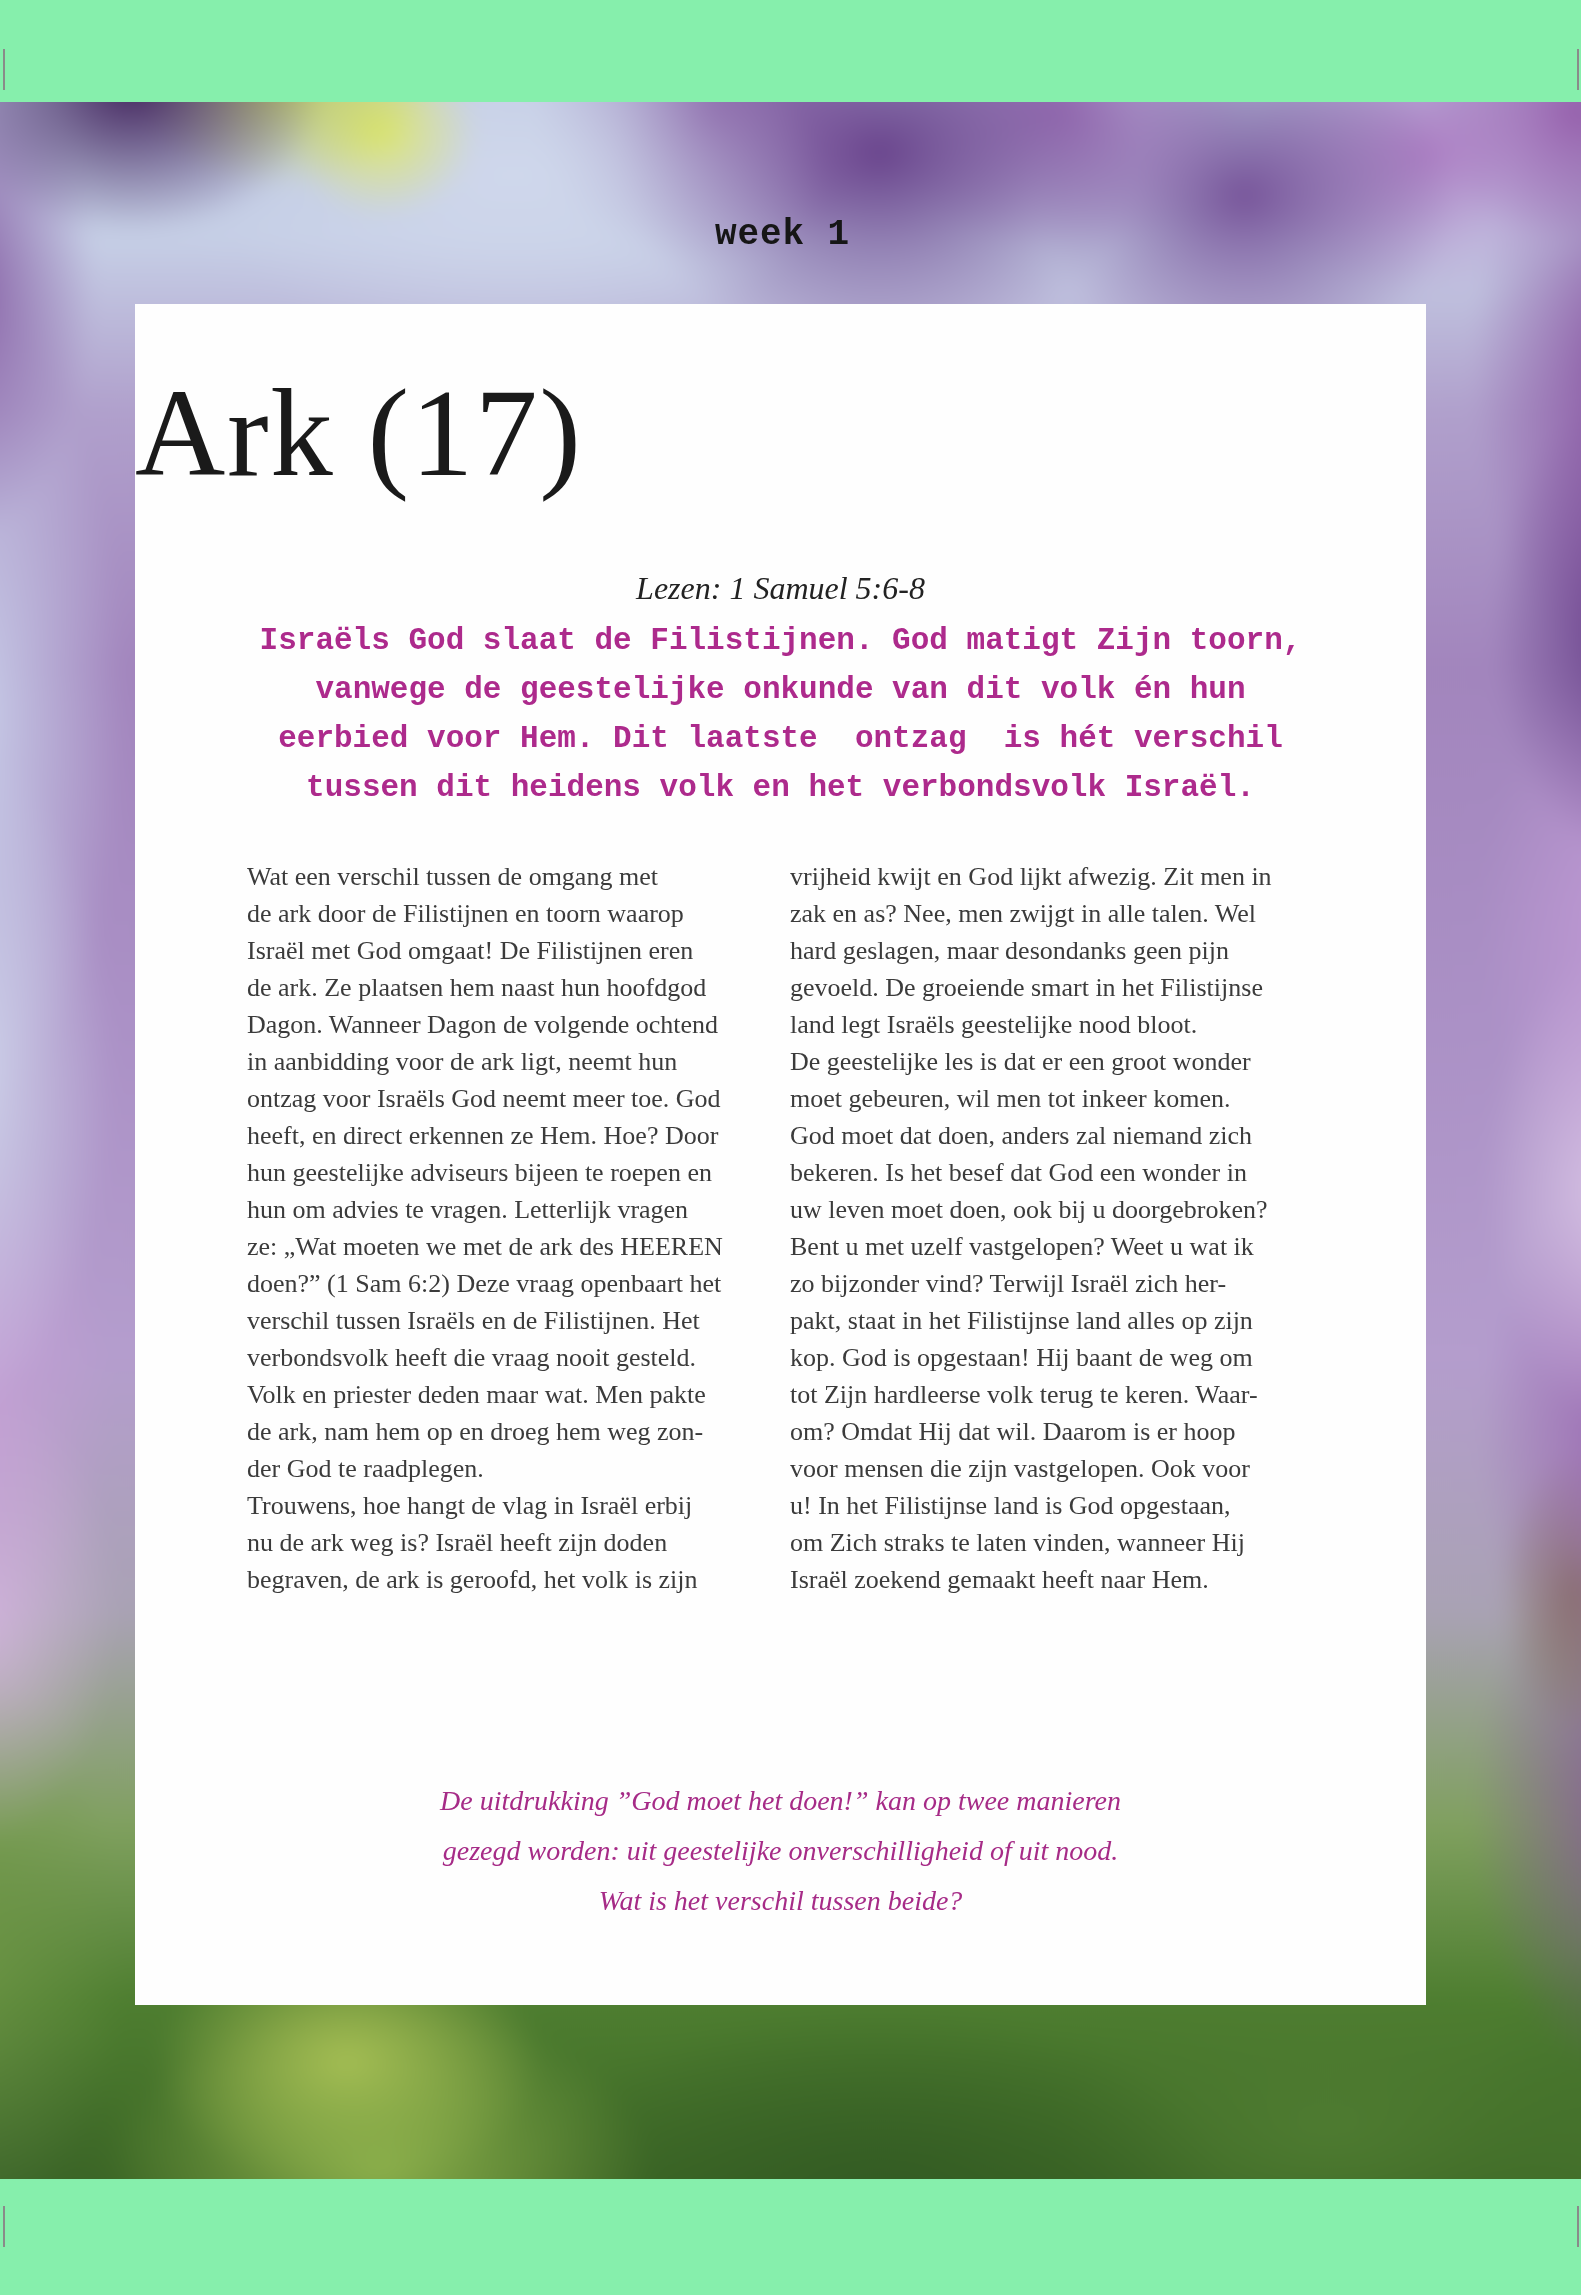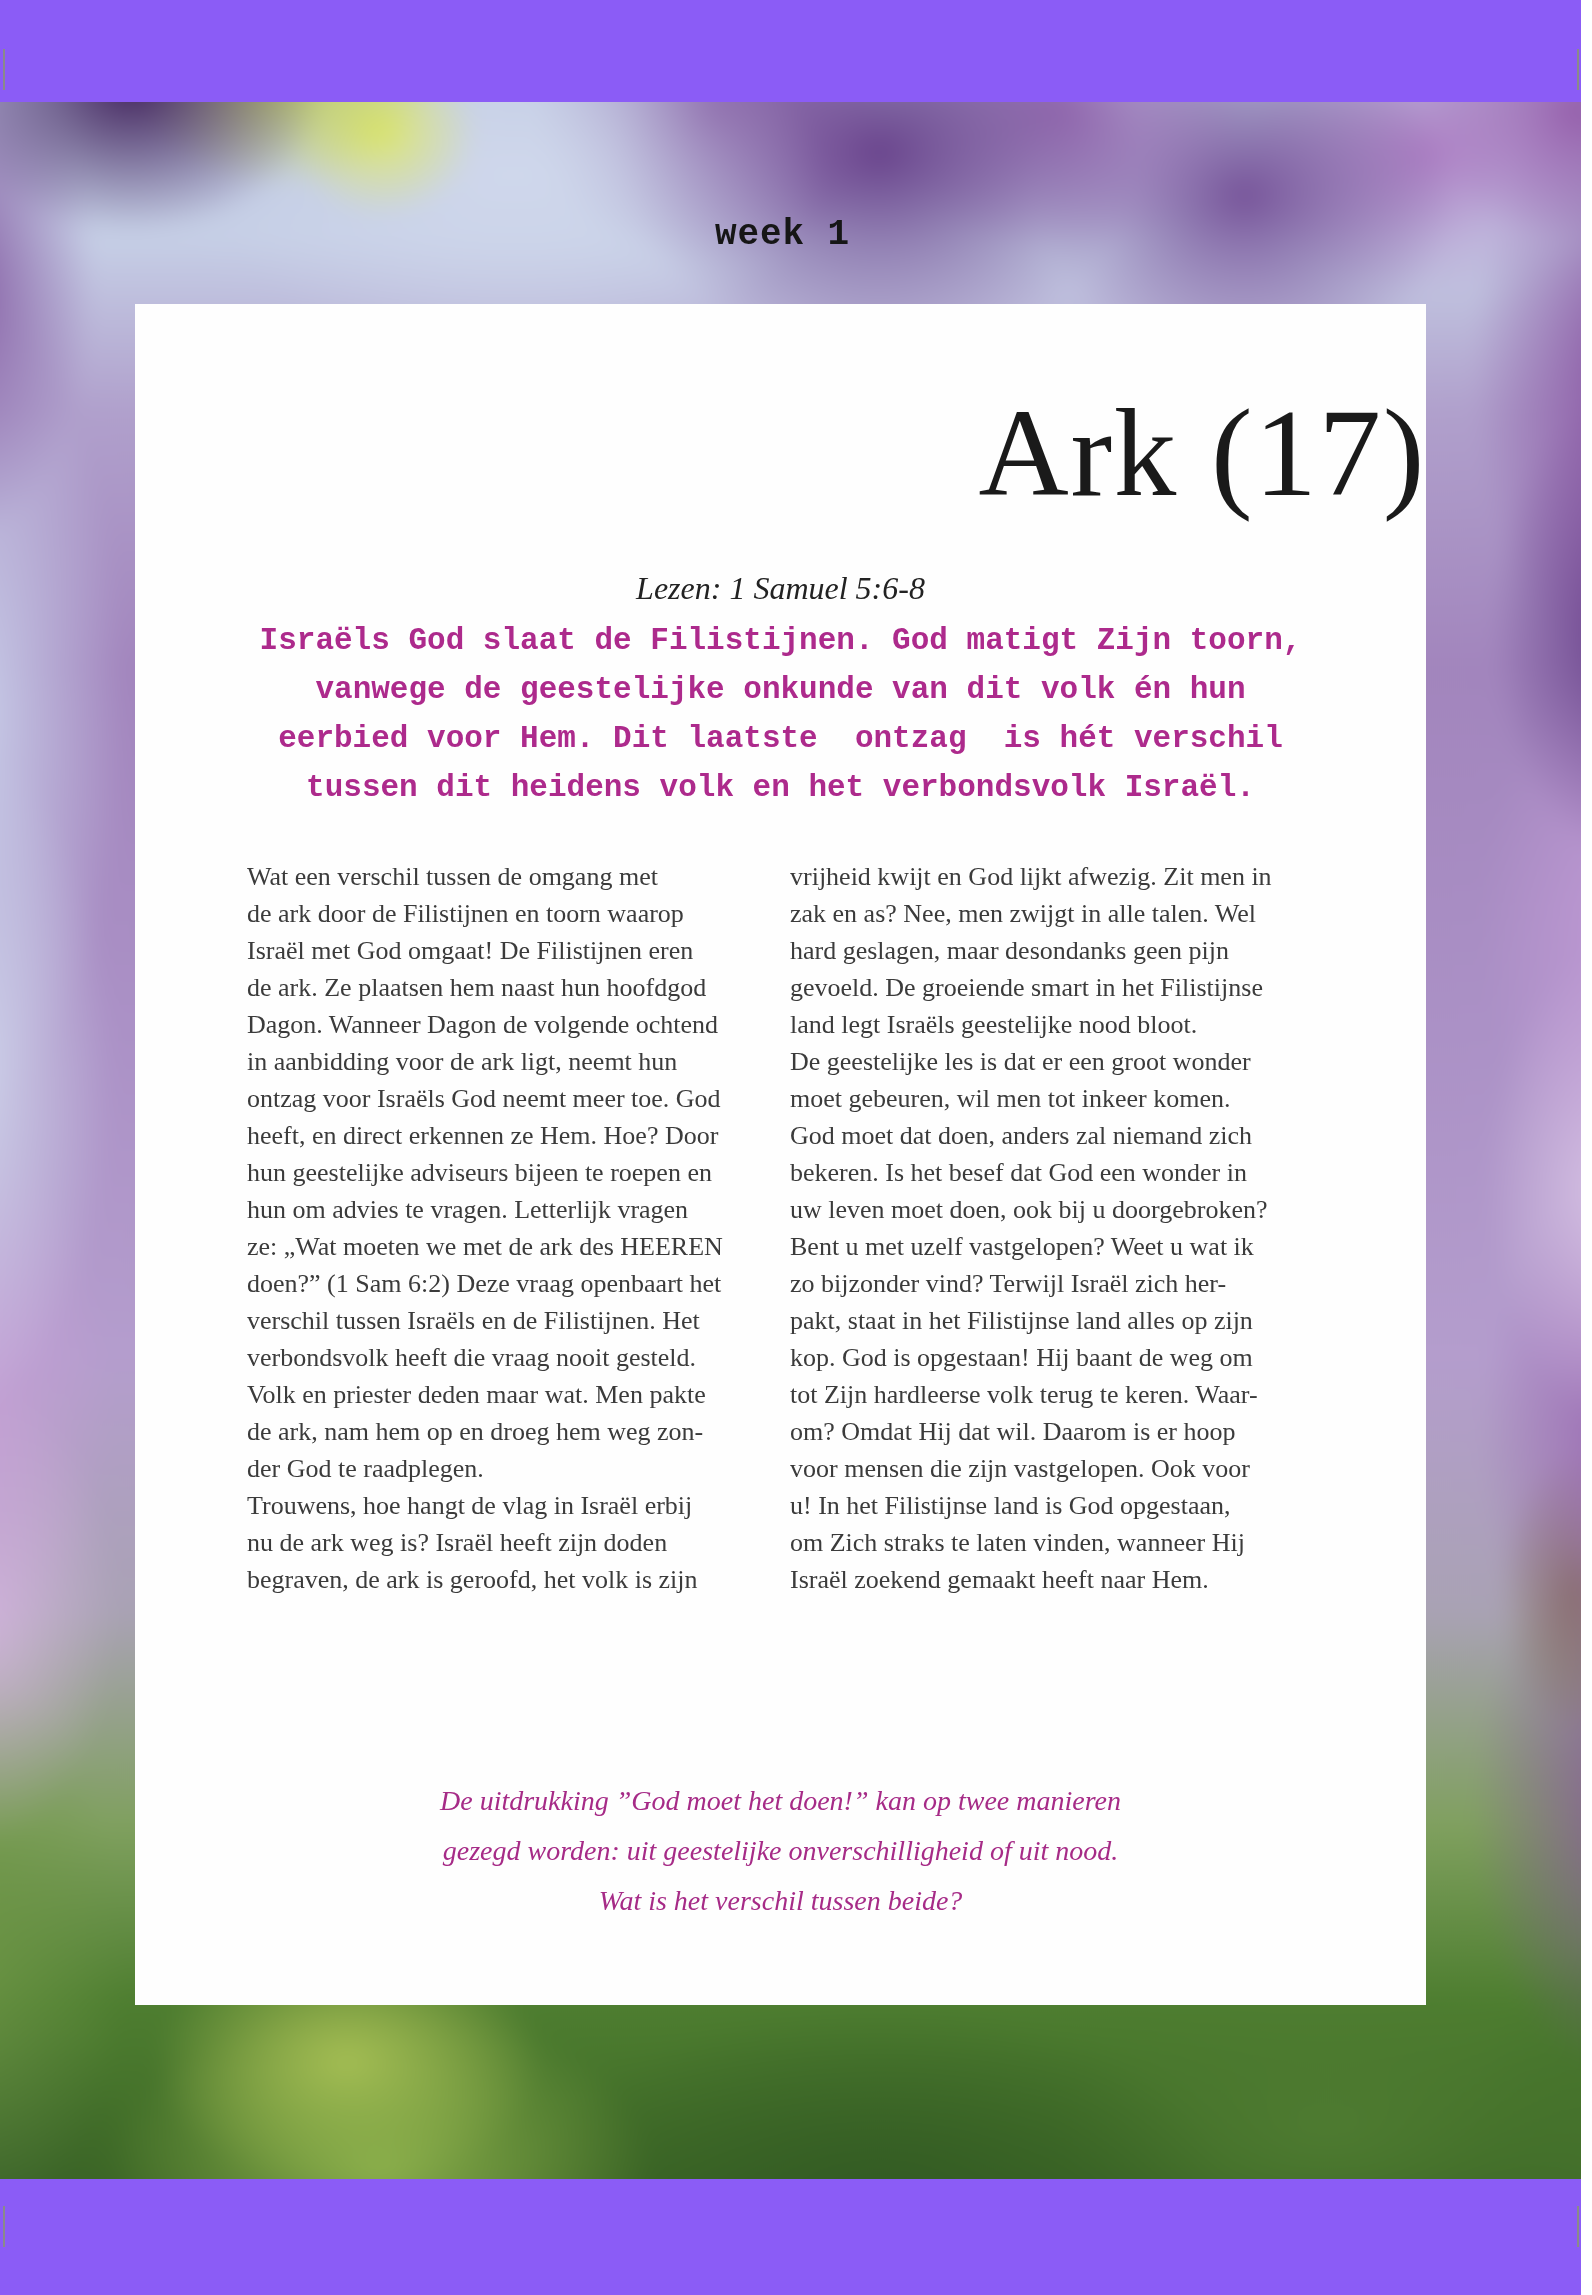--- a/index.html
+++ b/index.html
@@ -1,19 +1,19 @@
 <!DOCTYPE html>
 <html style="font-size:14px"><head>
 <meta charset="utf-8">
 <style>
   html,body{margin:0;padding:0;background:#ffffff;}
   .page{
     position:relative;
     width:1581px;height:2295px;
-    background:#8b5cf6;
+    background:#86efac;
     overflow:hidden;
     font-family:"Liberation Serif", serif;
   }
   
   .photo{
     position:absolute;left:0;top:102px;width:1592px;height:2077px;
     overflow:hidden;
   }
   .photo-art{
     position:absolute;left:-35px;top:-35px;right:-35px;bottom:-35px;
@@ -63,24 +63,24 @@
     font-size:36px;line-height:41px;font-weight:bold;
     color:#161616;letter-spacing:0.9px;white-space:pre;
   }
   
   .card{
     position:absolute;left:135px;top:304px;width:1291px;height:1701px;
     background:#fefefe;
   }
   .title{
     position:absolute;top:67px;left:0;width:100%;
-    text-align:right;
+    text-align:left;
     font-family:"Liberation Serif","DejaVu Serif",serif;
     font-size:125px;line-height:125px;font-weight:400;
-    color:#1a1a1a;letter-spacing:1.7px;margin-top:20px;
+    color:#1a1a1a;letter-spacing:1.7px;
   }
   .subtitle{
     position:absolute;top:266px;left:0;width:100%;
     text-align:center;font-style:italic;
     font-family:"Liberation Serif","DejaVu Serif",serif;
     font-size:32px;line-height:36px;color:#222222;
   }
   .intro{
     position:absolute;top:312px;left:0;width:100%;
     text-align:center;

